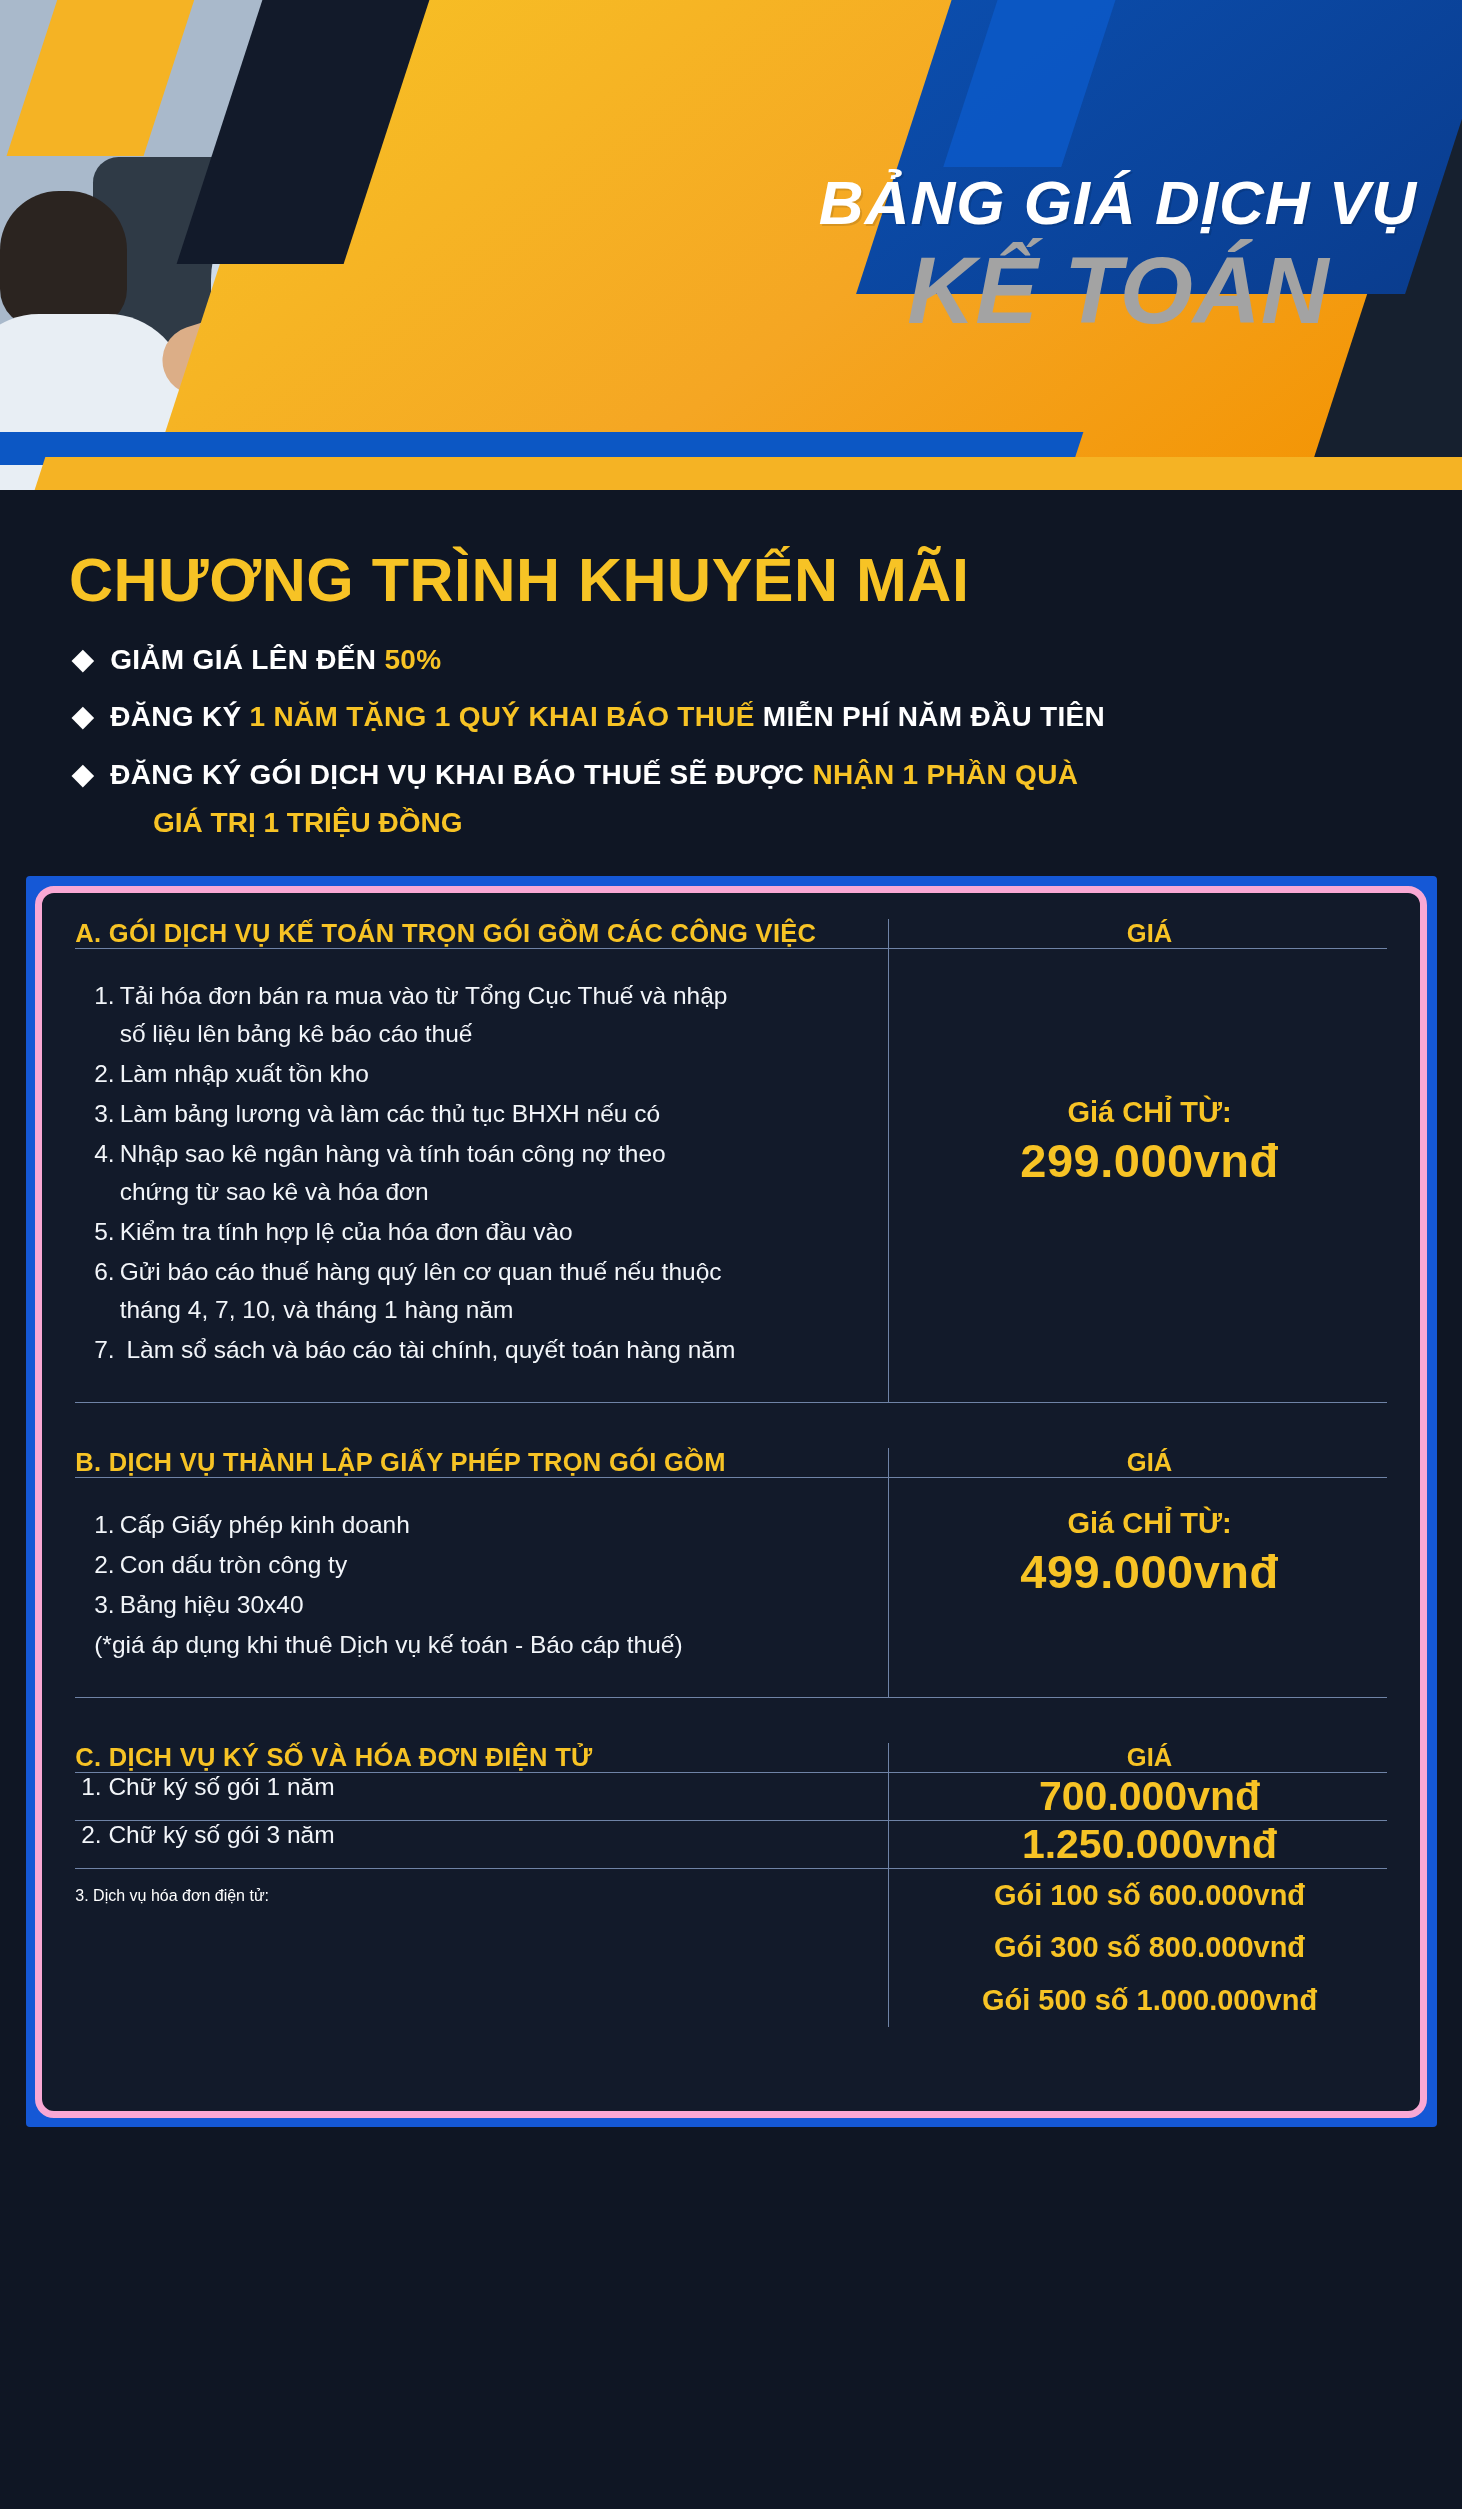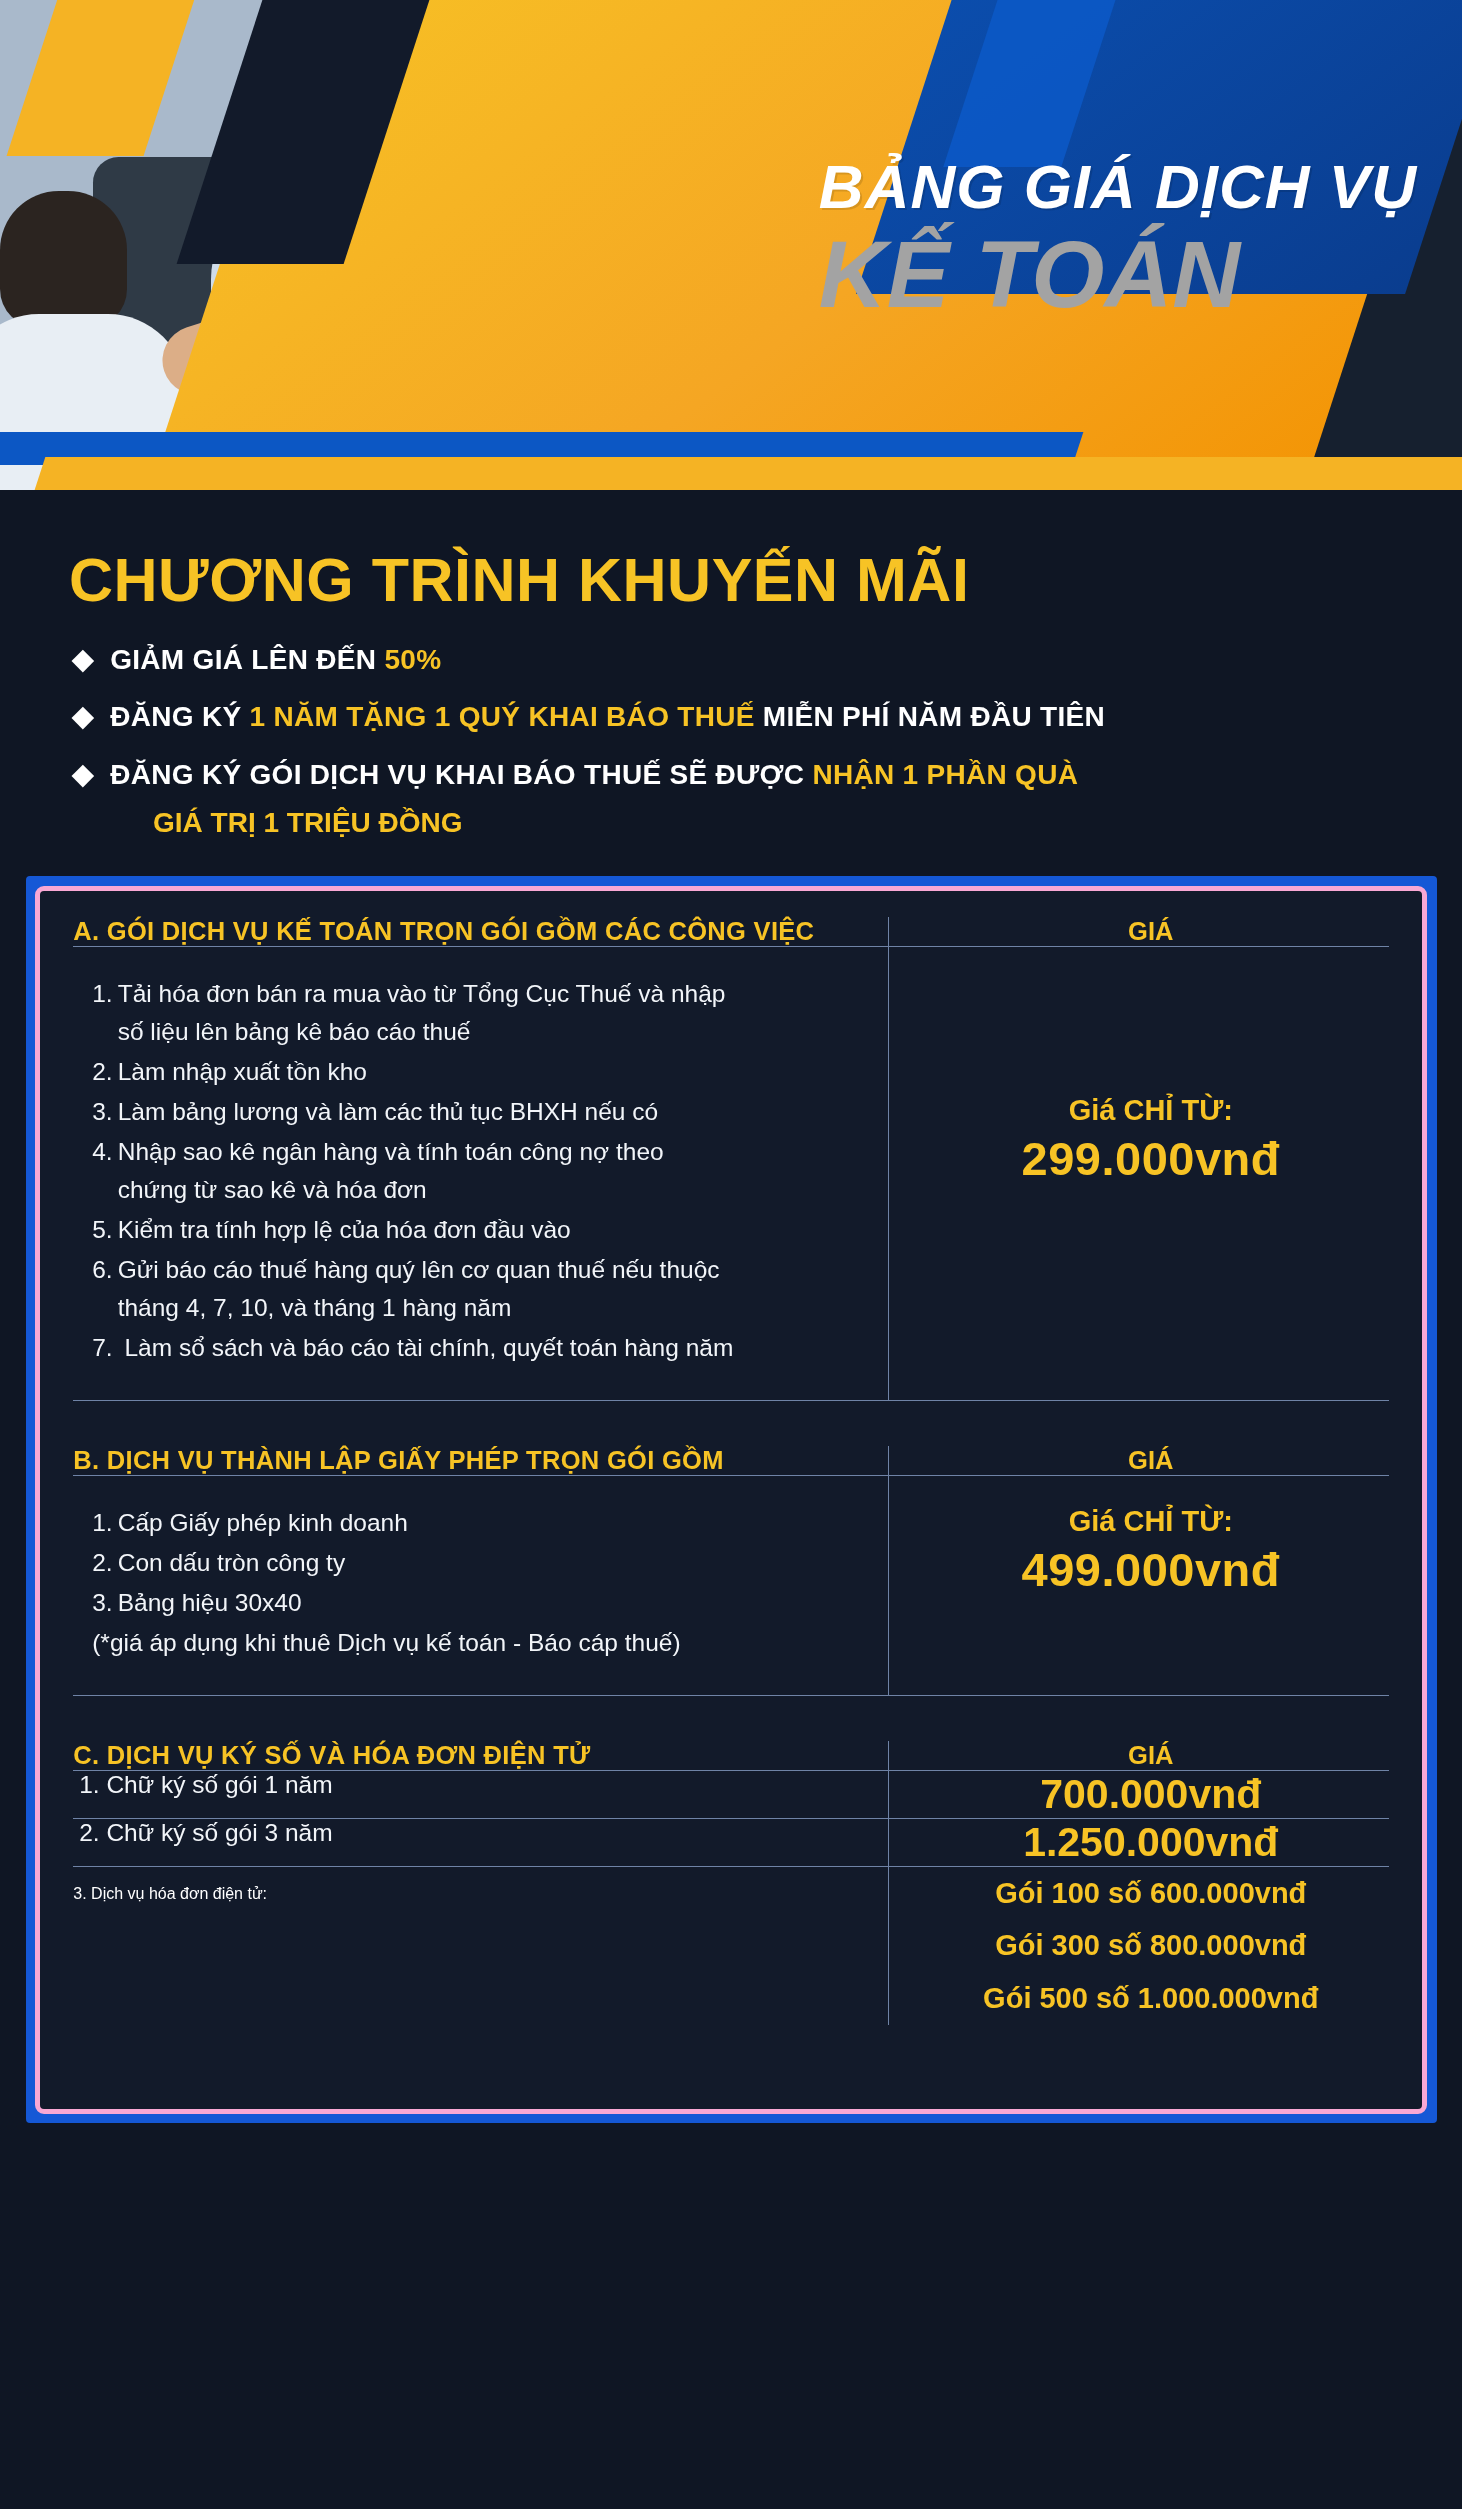--- a/index.html
+++ b/index.html
@@ -141,22 +141,22 @@
   }
   .hero .gold-bar-bottom {
     position: absolute;
     left: 39px; bottom: -5.9px;
     width: 1470px; height: 39px;
     background: #f5b324;
     transform: skewX(-18deg);
   }
   .hero-titles {
     position: absolute;
-    right: 45px; top: 156px;
-    text-align: left;
+    right: 45px; top: 172px;
+    text-align: center;
     z-index: 8;
   }
   .hero-title-1 {
     font-size: 62px;
     font-weight: 800;
     letter-spacing: 1px;
     color: #ffffff;
     font-style: italic;
     text-shadow: 2px 2px 0 rgba(0,0,0,.12);
     line-height: 1;
@@ -210,22 +210,22 @@
   
   .table-wrap {
     position: relative;
     margin: 27.4px 25.5px 0 25.5px;
     padding: 9.8px;
     background: #1558d6;
     border-radius: 3.9px;
   }
   .table-inner {
     background: #121a2a;
-    border: 5px solid #f9a8d4;
-    border-radius: 9px;
+    border: 7px solid #f9a8d4;
+    border-radius: 19px;
     padding: 25.5px 33px 39px 33px;
   }
   table.pricing {
     width: 100%;
     border-collapse: collapse;
   }
   table.pricing td, table.pricing th {
     vertical-align: top;
     padding: 0;
   }

